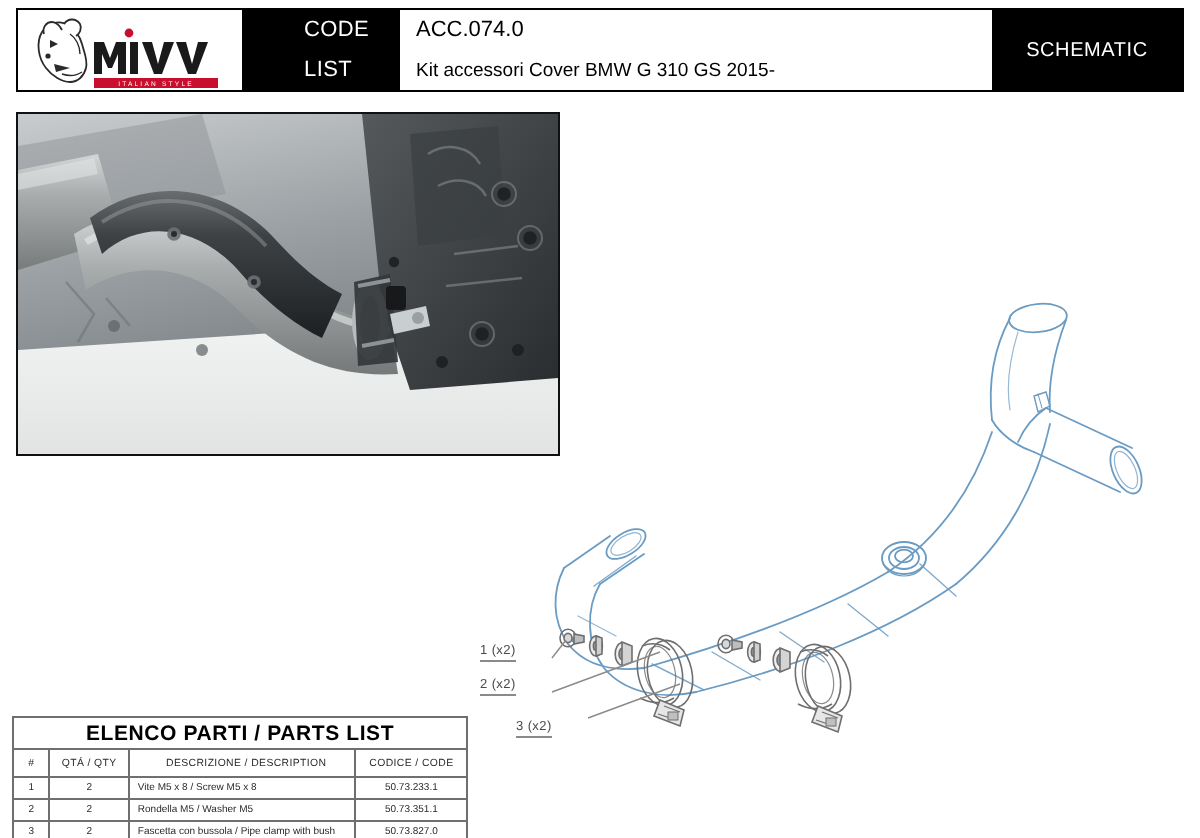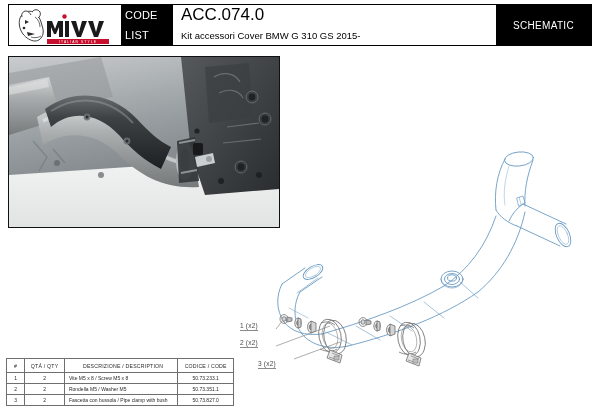--- a/index.html
+++ b/index.html
@@ -43,20 +43,21 @@
     width: 104px;
     height: 38px;
   }
   .labels-cell {
     width: 52px;
     flex: 0 0 52px;
     background: #000;
     color: #fff;
     display: flex;
     flex-direction: column;
+    padding-left: 27px;
   }
   .labels-cell .lab {
     flex: 1 1 50%;
     display: flex;
     align-items: center;
     padding-left: 4px;
     font-size: 11px;
     letter-spacing: .2px;
     line-height: 1;
   }
@@ -65,21 +66,21 @@
     display: flex;
     flex-direction: column;
     background: #fff;
   }
   .values-cell .val {
     flex: 1 1 50%;
     display: flex;
     align-items: center;
     padding-left: 8px;
   }
-  .values-cell .val.code-val { font-size: 17px; }
+  .values-cell .val.code-val { font-size: 11px; }
   .values-cell .val.line-val { font-size: 9.5px; }
   .schem-cell {
     width: 95px;
     flex: 0 0 95px;
     background: #000;
     color: #fff;
     display: flex;
     align-items: center;
     justify-content: center;
     font-size: 10px;
@@ -436,20 +437,23 @@
     </g>
   </svg>
 </div>
 
 <div class="callout" id="callout-1">1 (x2)</div>
 <div class="callout" id="callout-2">2 (x2)</div>
 <div class="callout" id="callout-3">3 (x2)</div>
 
 <table id="parts">
   <tbody>
+    <tr class="title-row">
+      <td colspan="4">ELENCO PARTI / PARTS LIST</td>
+    </tr>
     <tr class="head-row">
       <td class="c-num">#</td>
       <td class="c-qty">QTÁ / QTY</td>
       <td class="c-desc" style="text-align:center">DESCRIZIONE / DESCRIPTION</td>
       <td class="c-code">CODICE / CODE</td>
     </tr>
 
     <tr class="body-row">
       <td class="c-num">1</td>
       <td class="c-qty">2</td>

